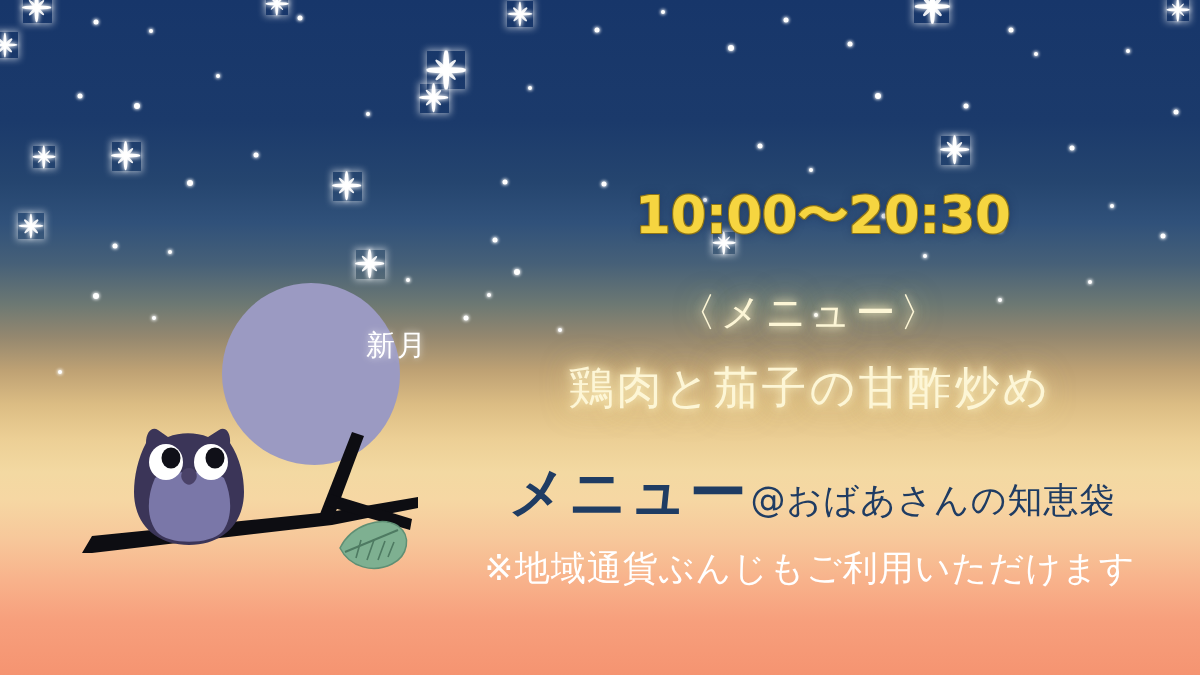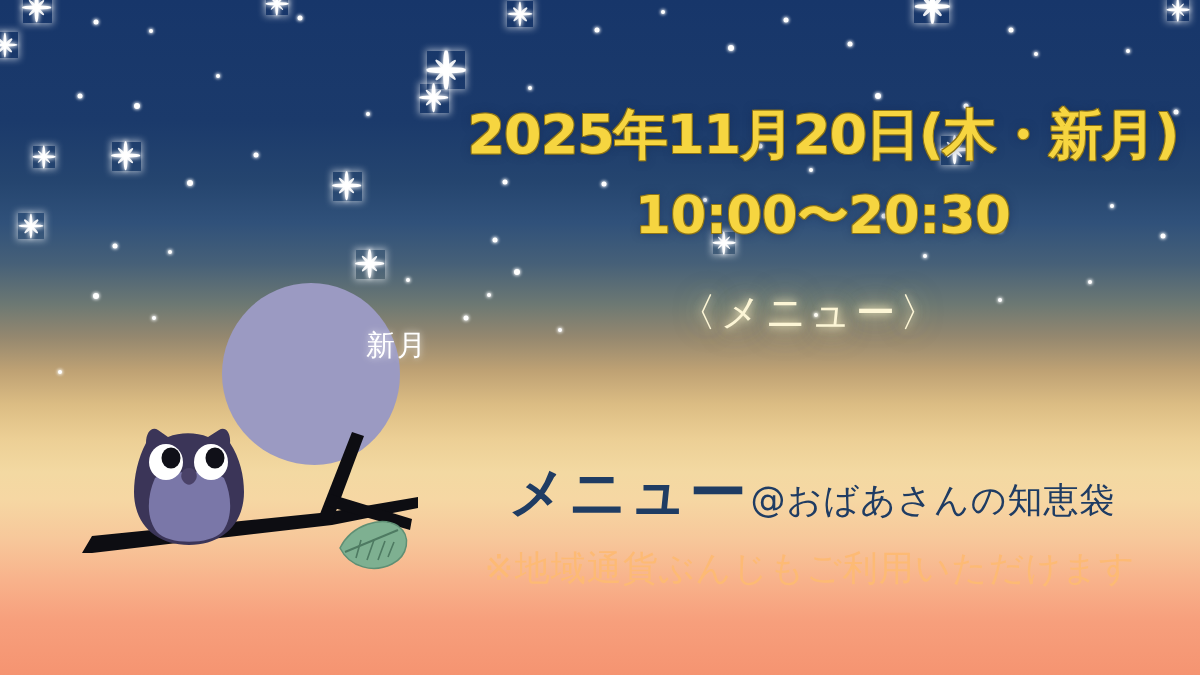--- a/index.html
+++ b/index.html
@@ -179,21 +179,21 @@
     font-size: 35px;
     font-weight: 400;
     letter-spacing: 1px;
     margin-left: 2px;
   }
   #note-line {
     left: 810px;
     top: 545px;
     transform: translateX(-50%);
     font-size: 35px;
-    color: #fdba74;
+    color: #ffffff;
     letter-spacing: 1px;
     font-family: "DejaVu Sans", "Liberation Sans", sans-serif;
   }
 </style>
 </head>
 <body>
 
 <div id="poster">
 
   <div id="sky"></div>
@@ -341,24 +341,24 @@
                C147,520 146,498 155,478 Z" fill="#7a77a8"></path>
       <path d="M189,468 C196,468 199,476 195,481 C191,486 187,486 183,481
                C179,476 182,468 189,468 Z" fill="#4a4268"></path>
       <ellipse cx="166" cy="462" rx="17" ry="18" fill="#ffffff"></ellipse>
       <ellipse cx="211" cy="462" rx="17" ry="18" fill="#ffffff"></ellipse>
       <ellipse cx="171" cy="458" rx="9.5" ry="10.5" fill="#101018"></ellipse>
       <ellipse cx="215" cy="458" rx="9.5" ry="10.5" fill="#101018"></ellipse>
     </g>
   </svg>
 
-  <div id="date-line" class="txt">2025年11月20日(木・新月)</div>
   <div id="time-line" class="txt">10:00〜20:30</div>
 
   <div id="menu-head" class="txt">〈メニュー〉</div>
+  <div id="menu-dish" class="txt">鶏肉と茄子の甘酢炒め</div>
 
   <div id="title-row" class="txt">
     <span id="title-main">メニュー</span>
     <span id="title-sub">@おばあさんの知恵袋</span>
   </div>
 
   <div id="note-line" class="txt">※地域通貨ぶんじもご利用いただけます</div>
 
 </div>
 

